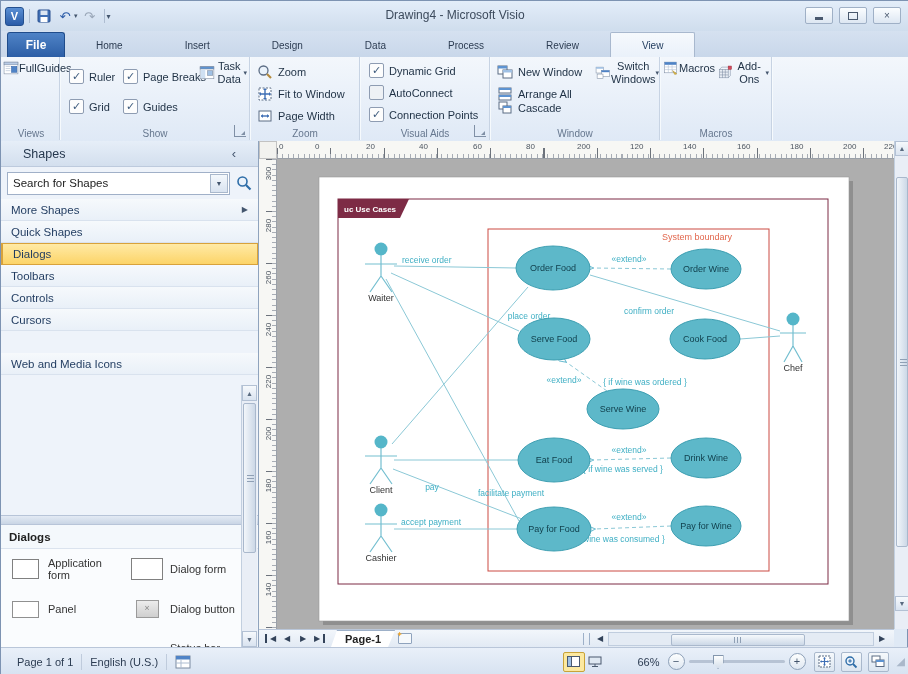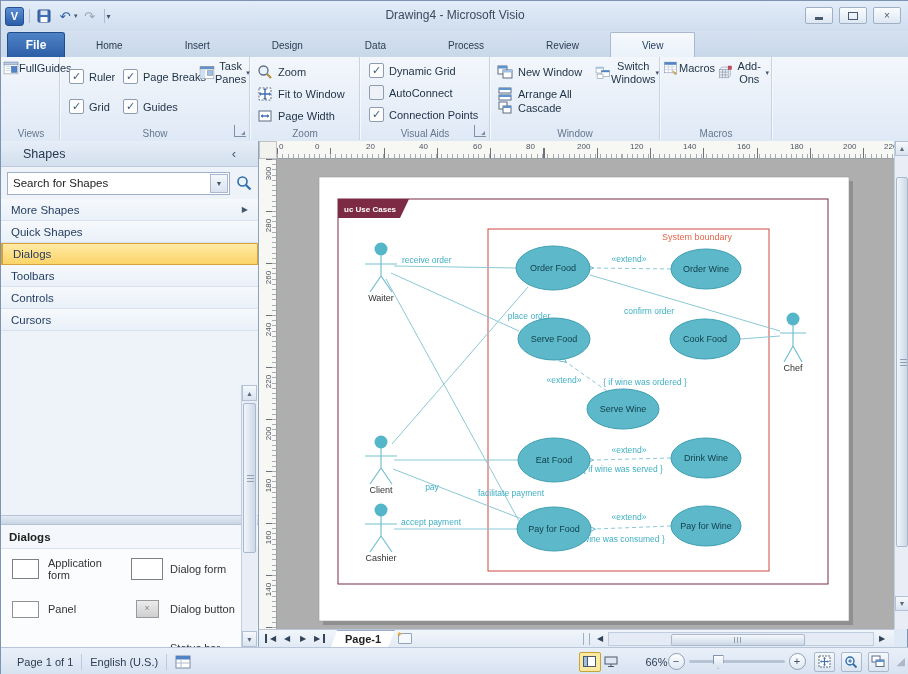--- a/index.html
+++ b/index.html
@@ -224,21 +224,21 @@
         <span class="cbbox">✓</span>
         <span>Guides</span>
         </label>
       <div class="ab bigbtn" style="left:138px;top:3px;width:48px;">
         <svg class="ic16" width="28" height="28" viewBox="0 0 28 28">
           <rect x="2" y="3" width="24" height="21" fill="#fff" stroke="#7b8aa0"></rect>
           <rect x="2" y="3" width="24" height="4" fill="#5d93d1" stroke="#7b8aa0"></rect>
           <rect x="3" y="8" width="8" height="15" fill="#cfe0f2"></rect>
           <rect x="15" y="10" width="9" height="8" fill="#9fc0e4" stroke="#7b8aa0"></rect>
         </svg>
-        <span>Task Panes</span>
+        <span>Task Data</span>
         <span class="caret">▾</span>
       </div>
       <div class="ab glabel">Show</div>
       <span class="launcher" style="right:3px;bottom:3px;"></span>
     </div>
 
     <div class="ab rgroup" style="left:250px;width:108px;">
       <div class="ab srow" style="left:6px;top:6px;">
         <svg class="ic16" viewBox="0 0 16 16">
             <circle cx="6.5" cy="6.5" r="4.5" fill="#eaf2fb" stroke="#5b6c84" stroke-width="1.3"></circle>
@@ -374,20 +374,23 @@
       <span>Dialogs</span>
       </div>
     <div class="ab stencil-item" style="top:124px;">
       <span>Toolbars</span>
       </div>
     <div class="ab stencil-item" style="top:146px;">
       <span>Controls</span>
       </div>
     <div class="ab stencil-item" style="top:168px;">
       <span>Cursors</span>
+      </div>
+    <div class="ab stencil-item" style="top:212px;">
+      <span>Web and Media Icons</span>
       </div>
 
     <div class="ab splitbar"></div>
     <div class="ab sten-head">Dialogs</div>
 
     <div class="ab masters">
       <div class="master">
           <span class="m-ic">
             <i class="mi-form2"></i>
           </span>
@@ -631,21 +634,21 @@
           <rect x="0.5" y="0.5" width="12" height="10" fill="#fff" stroke="#4a596e"></rect>
           <rect x="0.5" y="0.5" width="4" height="10" fill="#9fc0e4" stroke="#4a596e"></rect>
         </svg>
     </span>
     <span class="sb-viewbtn">
       <svg width="14" height="12" viewBox="0 0 14 12">
           <rect x="1" y="1" width="12" height="7" fill="#dfe8f2" stroke="#4a596e"></rect>
           <path d="M4 10.5h6M7 8v2.5" stroke="#4a596e"></path>
         </svg>
     </span>
-    <span style="margin:0 0;padding-left:25px;">66%</span>
+    <span style="margin:0 8px;padding-left:25px;">66%</span>
     <span class="zbtn">−</span>
     <span class="zoomtrack">
         <span class="zoomthumb"></span>
       </span>
     <span class="zbtn">+</span>
     <span class="sqbtn" style="margin-left:8px;">
       <svg width="13" height="13" viewBox="0 0 13 13">
           <rect x="1" y="1" width="11" height="11" fill="#fff" stroke="#5b6c84" stroke-dasharray="2 1"></rect>
           <path d="M6.5 3v7M3 6.5h7" stroke="#3f6fb5" stroke-width="1.2"></path>
           <path d="M6.5 2l-1.5 1.5h3zM6.5 11l-1.5-1.5h3zM2 6.5l1.5-1.5v3zM11 6.5l-1.5-1.5v3z" fill="#3f6fb5"></path>

